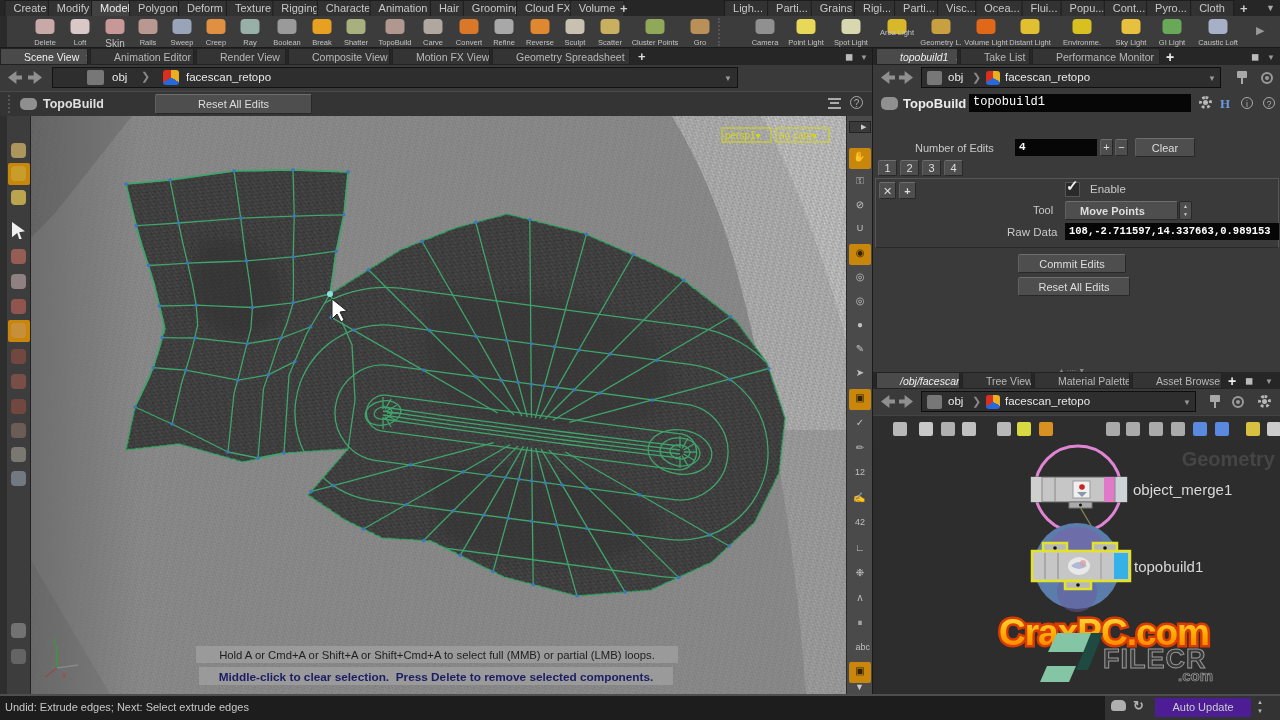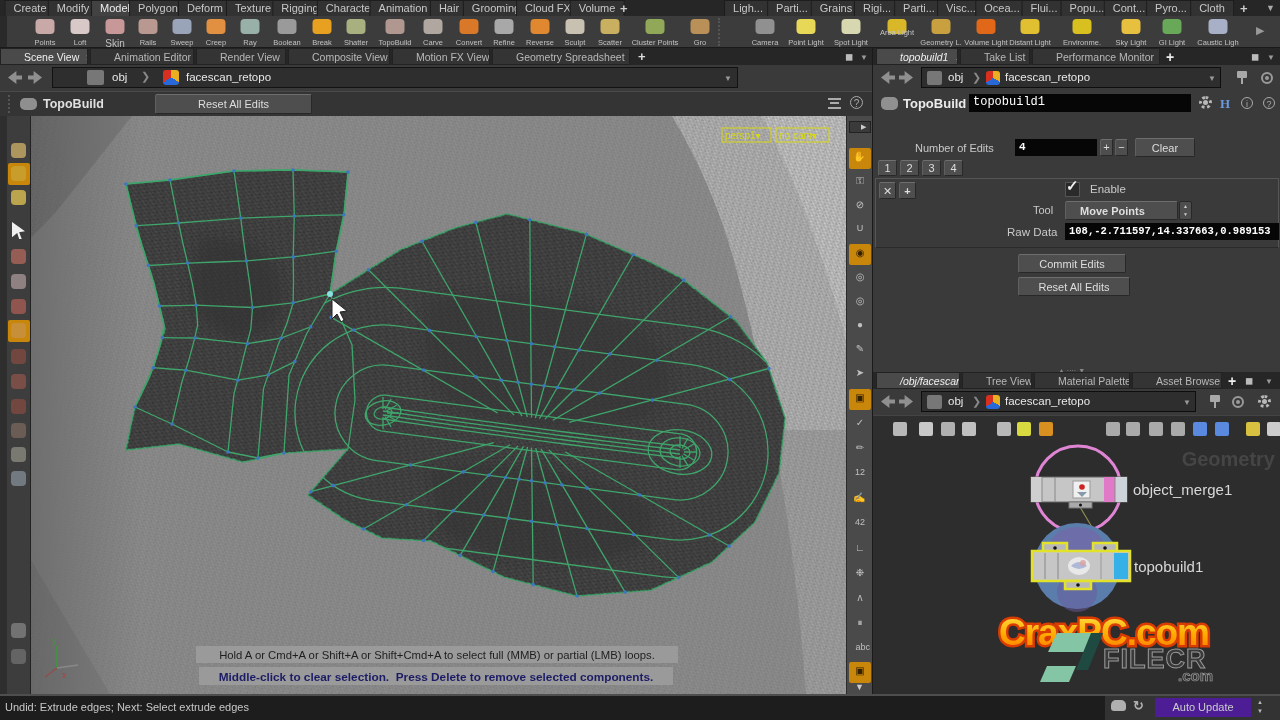--- a/index.html
+++ b/index.html
@@ -40,21 +40,21 @@
     <div class="tab abs" style="left:1087px;top:0;transform:translateX(-50%)">Popu...</div>
     <div class="tab abs" style="left:1129px;top:0;transform:translateX(-50%)">Cont...</div>
     <div class="tab abs" style="left:1171px;top:0;transform:translateX(-50%)">Pyro...</div>
     <div class="tab abs" style="left:1212px;top:0;transform:translateX(-50%)">Cloth</div>
     <div class="abs" style="left:1240px;top:1px;color:#ccc;font-size:13px;font-weight:bold">+</div>
     <div class="abs" style="left:1266px;top:3px;color:#aaa;font-size:9px">▼</div>
   </div>
 <div class="abs" style="left:0;top:16px;width:1280px;height:32px;background:#3c3c3c;border-bottom:1px solid #1a1a1a;overflow:hidden">
     <div class="abs" style="left:0;top:0;width:7px;height:32px;background:#2a2a2a"></div>
     <div class="abs" style="left:45px;top:3px;width:19px;height:15px;background:#c9a8a8;border-radius:4px;transform:translateX(-50%)"></div>
-    <div class="abs" style="left:45px;top:22px;font-size:7.5px;color:#c2c2c2;transform:translateX(-50%);white-space:nowrap">Points</div>
+    <div class="abs" style="left:45px;top:22px;font-size:7.5px;color:#c2c2c2;transform:translateX(-50%);white-space:nowrap">Delete</div>
     <div class="abs" style="left:80px;top:3px;width:19px;height:15px;background:#d8c8c8;border-radius:4px;transform:translateX(-50%)"></div>
     <div class="abs" style="left:80px;top:22px;font-size:7.5px;color:#c2c2c2;transform:translateX(-50%);white-space:nowrap">Loft</div>
     <div class="abs" style="left:115px;top:3px;width:19px;height:15px;background:#c89898;border-radius:4px;transform:translateX(-50%)"></div>
     <div class="abs" style="left:115px;top:22px;font-size:10px;color:#c2c2c2;transform:translateX(-50%);white-space:nowrap">Skin</div>
     <div class="abs" style="left:148px;top:3px;width:19px;height:15px;background:#b89890;border-radius:4px;transform:translateX(-50%)"></div>
     <div class="abs" style="left:148px;top:22px;font-size:7.5px;color:#c2c2c2;transform:translateX(-50%);white-space:nowrap">Rails</div>
     <div class="abs" style="left:182px;top:3px;width:19px;height:15px;background:#9aa4b8;border-radius:4px;transform:translateX(-50%)"></div>
     <div class="abs" style="left:182px;top:22px;font-size:7.5px;color:#c2c2c2;transform:translateX(-50%);white-space:nowrap">Sweep</div>
     <div class="abs" style="left:216px;top:3px;width:19px;height:15px;background:#e09040;border-radius:4px;transform:translateX(-50%)"></div>
     <div class="abs" style="left:216px;top:22px;font-size:7.5px;color:#c2c2c2;transform:translateX(-50%);white-space:nowrap">Creep</div>
@@ -98,21 +98,21 @@
     <div class="abs" style="left:986px;top:22px;font-size:7.5px;color:#c2c2c2;transform:translateX(-50%);white-space:nowrap">Volume Light</div>
     <div class="abs" style="left:1030px;top:3px;width:19px;height:15px;background:#e0c030;border-radius:4px;transform:translateX(-50%)"></div>
     <div class="abs" style="left:1030px;top:22px;font-size:7.5px;color:#c2c2c2;transform:translateX(-50%);white-space:nowrap">Distant Light</div>
     <div class="abs" style="left:1082px;top:3px;width:19px;height:15px;background:#d8c020;border-radius:4px;transform:translateX(-50%)"></div>
     <div class="abs" style="left:1082px;top:22px;font-size:7.5px;color:#c2c2c2;transform:translateX(-50%);white-space:nowrap">Environme.</div>
     <div class="abs" style="left:1131px;top:3px;width:19px;height:15px;background:#e8c040;border-radius:4px;transform:translateX(-50%)"></div>
     <div class="abs" style="left:1131px;top:22px;font-size:7.5px;color:#c2c2c2;transform:translateX(-50%);white-space:nowrap">Sky Light</div>
     <div class="abs" style="left:1172px;top:3px;width:19px;height:15px;background:#68a858;border-radius:4px;transform:translateX(-50%)"></div>
     <div class="abs" style="left:1172px;top:22px;font-size:7.5px;color:#c2c2c2;transform:translateX(-50%);white-space:nowrap">GI Light</div>
     <div class="abs" style="left:1218px;top:3px;width:19px;height:15px;background:#a8b0c8;border-radius:4px;transform:translateX(-50%)"></div>
-    <div class="abs" style="left:1218px;top:22px;font-size:7.5px;color:#c2c2c2;transform:translateX(-50%);white-space:nowrap">Caustic Ligh</div>
+    <div class="abs" style="left:1218px;top:22px;font-size:7.5px;color:#c2c2c2;transform:translateX(-50%);white-space:nowrap">Caustic Loft</div>
     <div class="abs" style="left:718px;top:2px;width:4px;height:28px;border-left:2px dotted #555"></div>
     <div class="abs" style="left:1256px;top:8px;color:#999;font-size:11px">▶</div>
   </div>
 <div class="abs" style="left:0;top:48px;width:872px;height:17px;background:#262626">
     <div class="ptab on" style="left:0px;top:0;width:88px">Scene View<span class="x">✕</span></div>
     <div class="ptab" style="left:90px;top:0;width:104px">Animation Editor<span class="x">✕</span></div>
     <div class="ptab" style="left:196px;top:0;width:90px">Render View<span class="x">✕</span></div>
     <div class="ptab" style="left:288px;top:0;width:102px">Composite View<span class="x">✕</span></div>
     <div class="ptab" style="left:392px;top:0;width:98px">Motion FX View<span class="x">✕</span></div>
     <div class="ptab" style="left:492px;top:0;width:138px">Geometry Spreadsheet<span class="x">✕</span></div>

